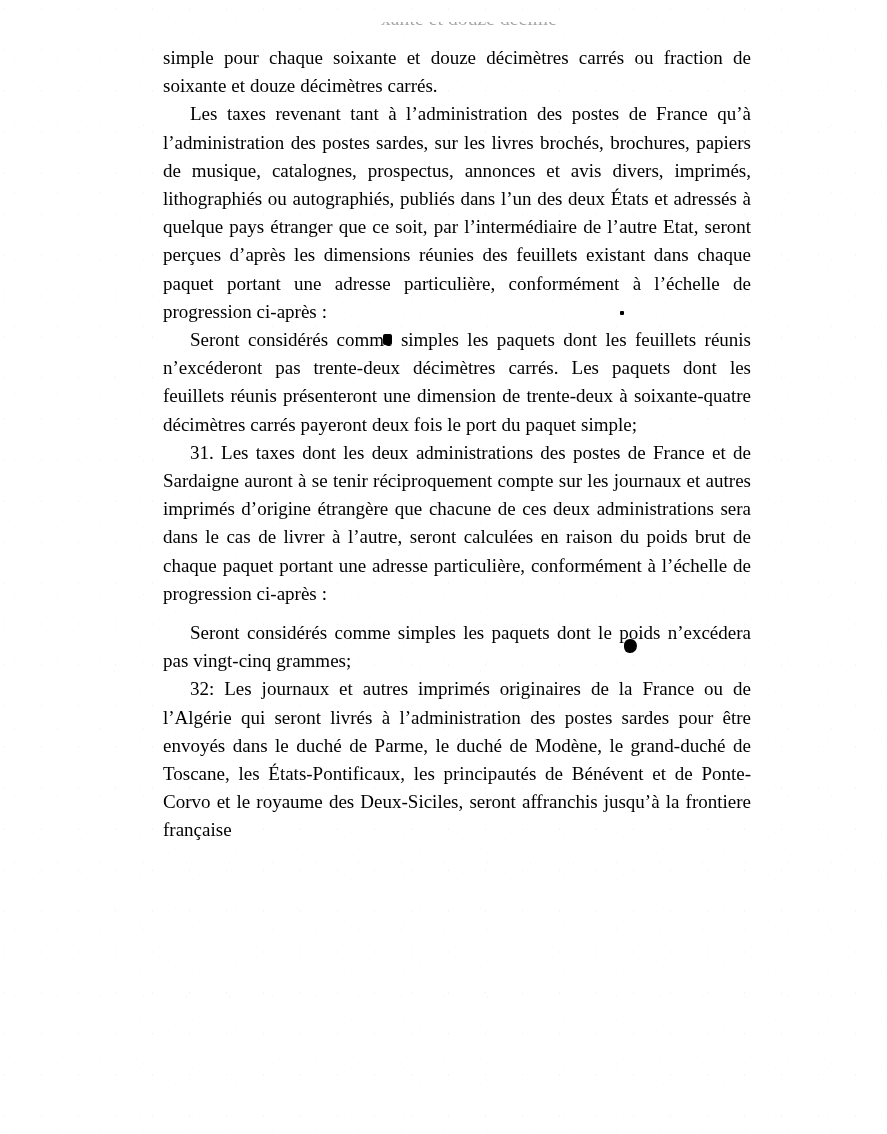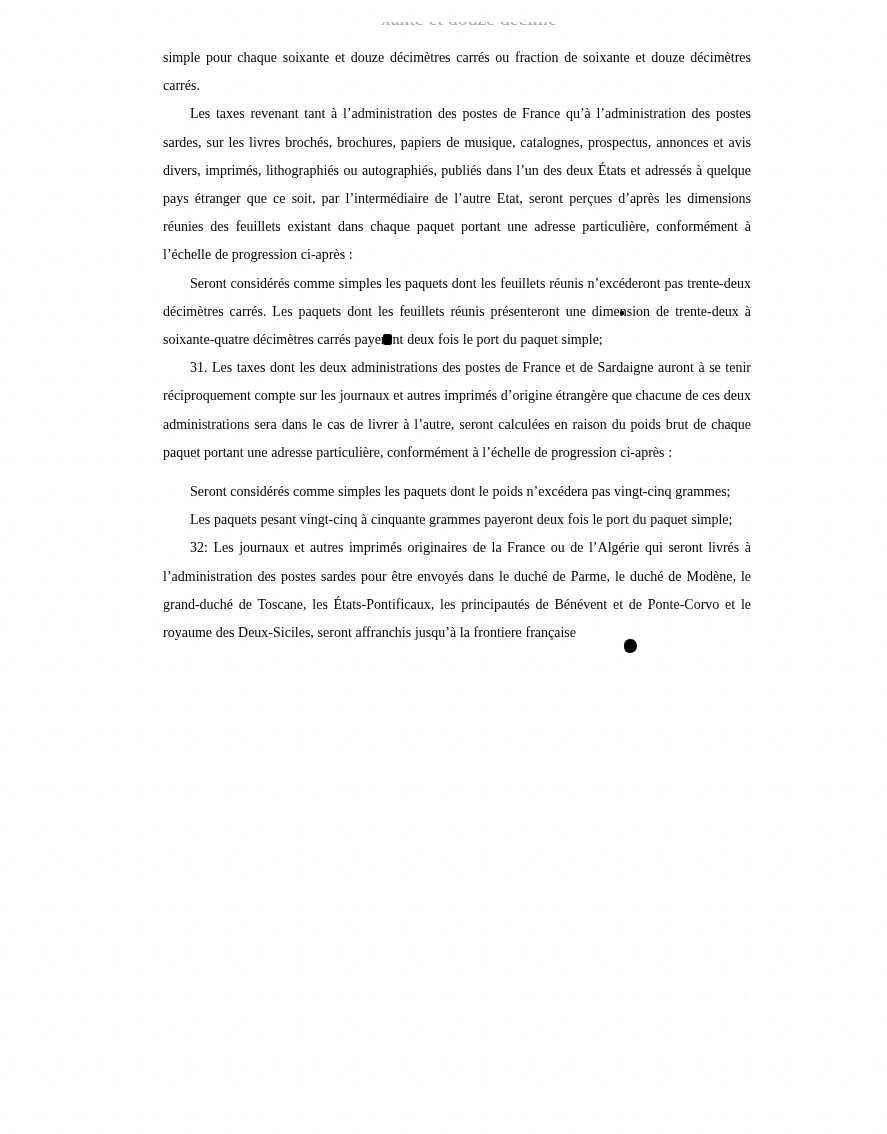--- a/index.html
+++ b/index.html
@@ -49,21 +49,21 @@
   
   #text-column {
     position: absolute;
     left: 163px;
     top: 44px;
     width: 588px;
   }
 
   .para {
     margin: 0;
-    font-size: 14px;
+    font-size: 19px;
     line-height: 28.2px;
     text-align: justify;
     text-align-last: left;
     -webkit-hyphens: none;
     hyphens: none;
     word-spacing: .2px;
   }
 
   .para.indented {
     text-indent: 27px;
@@ -138,21 +138,20 @@
 
     <p class="para indented">Les taxes revenant tant à l’administration des postes de France qu’à l’administration des postes sardes, sur les livres brochés, brochures, papiers de musique, catalognes, prospectus, annonces et avis divers, imprimés, lithographiés ou autographiés, publiés dans l’un des deux États et adressés à quelque pays étranger que ce soit, par l’intermédiaire de l’autre Etat, seront perçues d’après les dimensions réunies des feuillets existant dans chaque paquet portant une adresse particulière, conformément à l’échelle de progression ci-après :</p>
 
     <p class="para indented">Seront considérés comme simples les paquets dont les feuillets réunis n’excéderont pas trente-deux décimètres carrés. Les paquets dont les feuillets réunis présenteront une dimension de trente-deux à soixante-quatre décimètres carrés payeront deux fois le port du paquet simple;</p>
 
 
     <p class="para indented">31. Les taxes dont les deux administrations des postes de France et de Sardaigne auront à se tenir réciproquement compte sur les journaux et autres imprimés d’origine étrangère que chacune de ces deux administrations sera dans le cas de livrer à l’autre, seront calculées en raison du poids brut de chaque paquet portant une adresse particulière, conformément à l’échelle de progression ci-après :</p>
 
     <p class="para indented gap-before">Seront considérés comme simples les paquets dont le poids n’excédera pas vingt-cinq grammes;</p>
 
-    <p class="para indented">Les paquets pesant vingt-cinq à cinquante grammes payeront deux fois le port du paquet simple;</p>
 
 
     <p class="para indented">32: Les journaux et autres imprimés originaires de la France ou de l’Algérie qui seront livrés à l’administration des postes sardes pour être envoyés dans le duché de Parme, le duché de Modène, le grand-duché de Toscane, les États-Pontificaux, les principautés de Bénévent et de Ponte-Corvo et le royaume des Deux-Siciles, seront affranchis jusqu’à la frontiere française</p>
 
   </div>
 
   <div class="ink-blot" id="speck-after-colon"></div>
   <div class="ink-blot" id="blot-comme"></div>
   <div class="ink-blot" id="blot-brut-de"></div>
 

